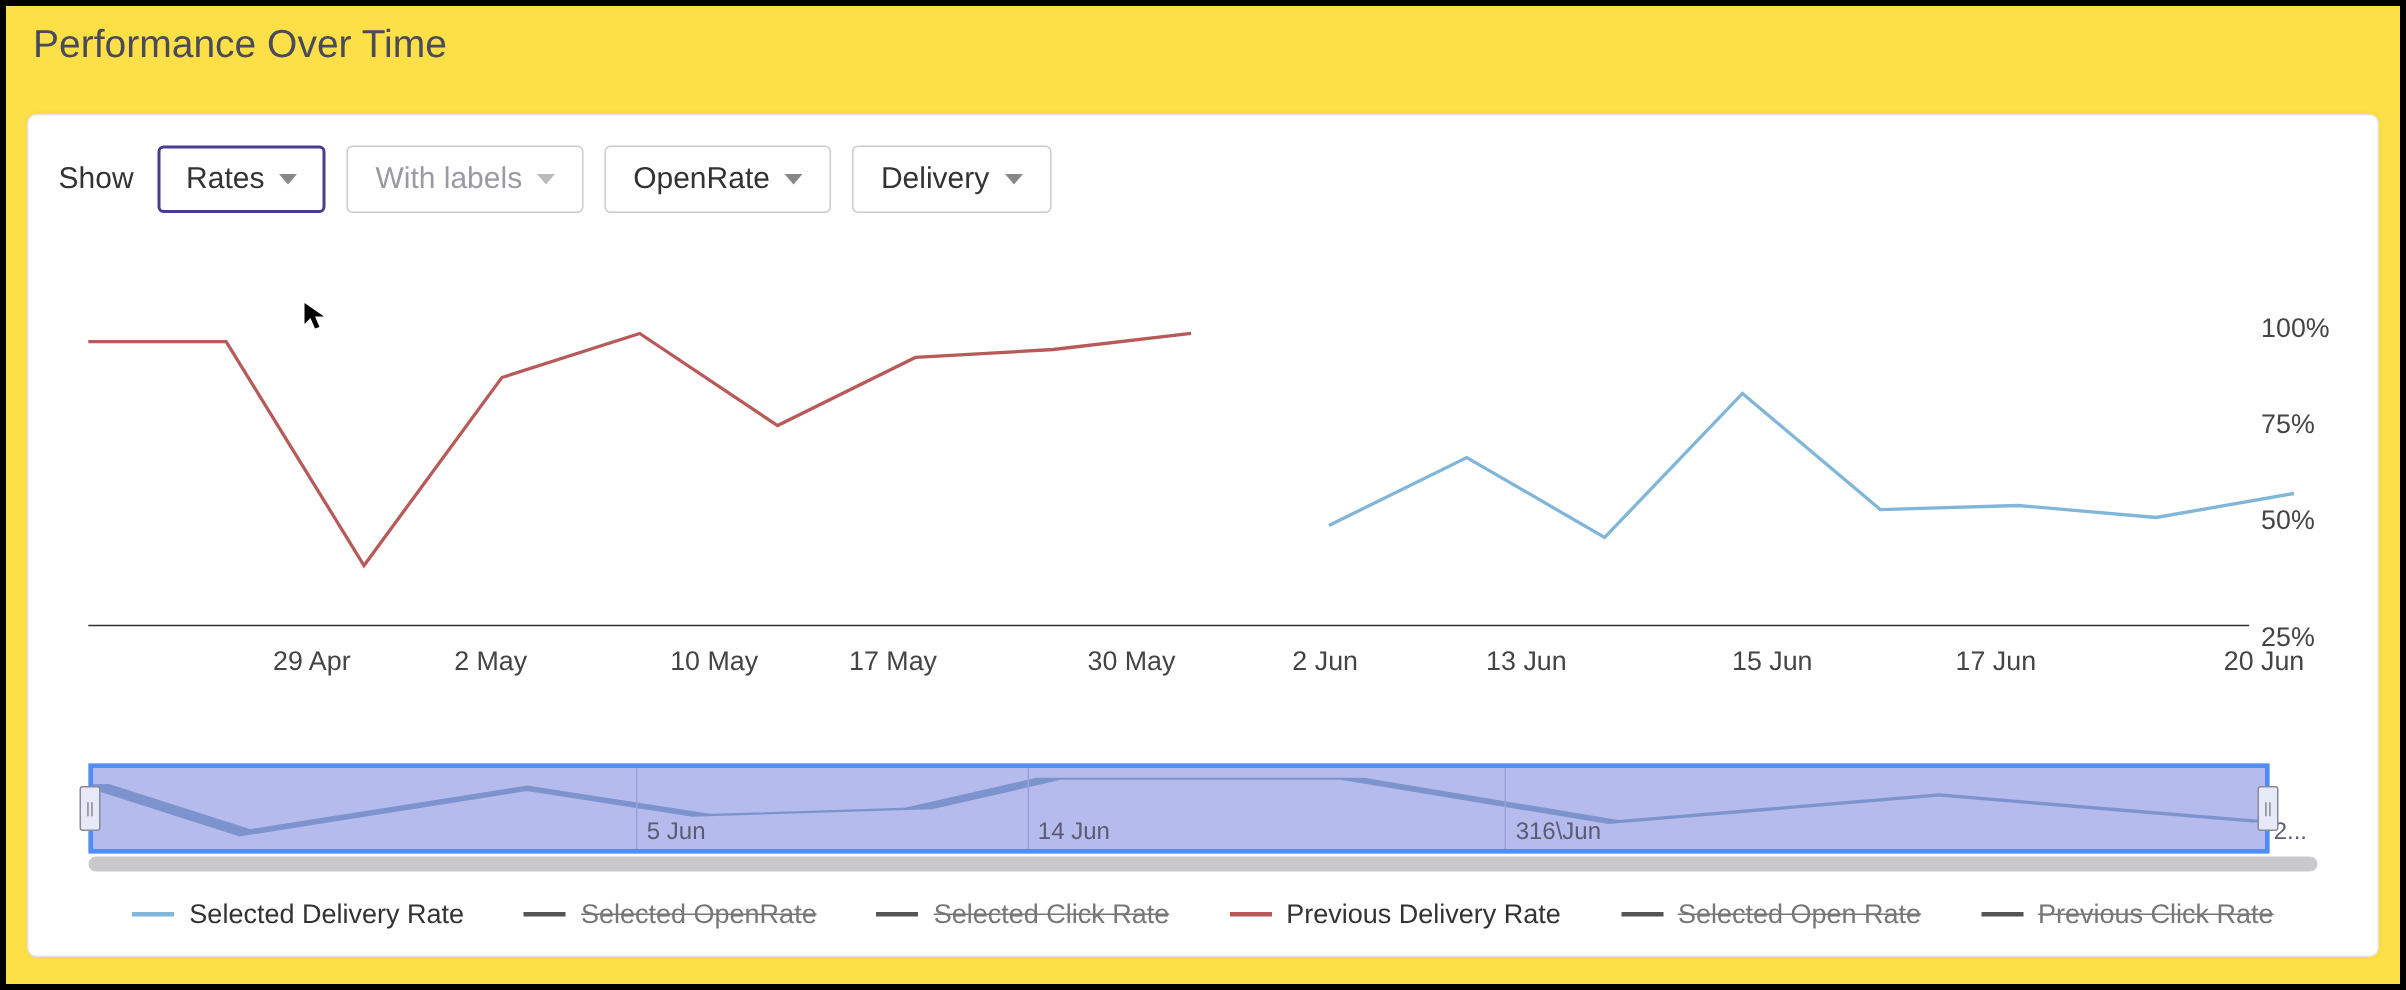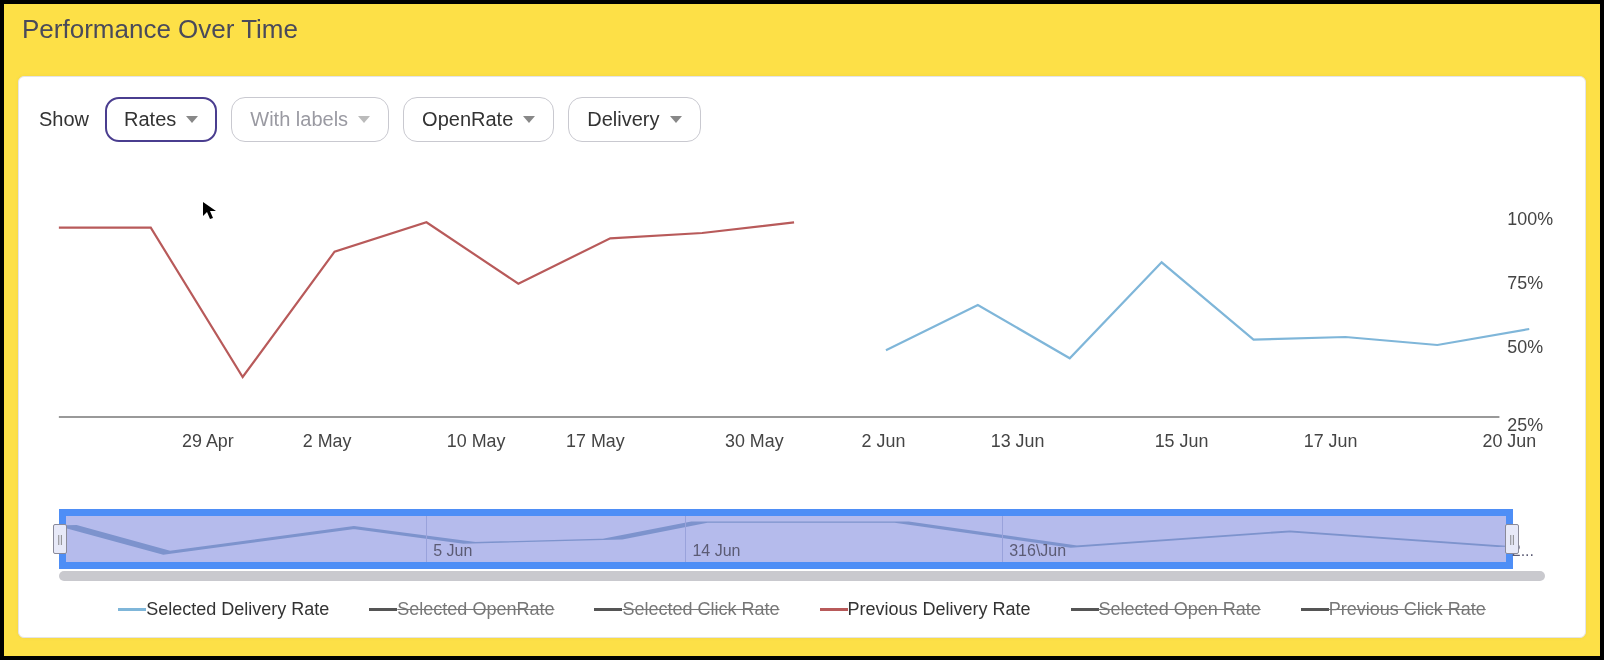--- a/index.html
+++ b/index.html
@@ -44,21 +44,21 @@
     font-size: 20px;
     color: #333;
     margin-right: 2px;
   }
   .drop {
     display: inline-flex;
     align-items: center;
     gap: 10px;
     padding: 10px 18px;
     border: 1px solid #c9c9d0;
-    border-radius: 14px;
+    border-radius: 4px;
     font-size: 20px;
     color: #333;
     background: #fff;
     cursor: pointer;
     user-select: none;
   }
   .drop.active {
     border: 2px solid #4a3d8f;
     padding: 9px 17px;
   }
@@ -98,21 +98,21 @@
     height: 10px;
     background: #c9c9ce;
     border-radius: 5px;
   }
   .brush-sel {
     position: absolute;
     left: 0; right: 32px;
     top: 0; bottom: 0;
     background: #aeb4ea;
     opacity: 0.9;
-    border: 7px solid #3b82f6;
+    border: 3px solid #3b82f6;
   }
   .brush-mini-series { stroke: #6f88c8; stroke-width: 1.5; fill: none; }
   .brush-handle {
     position: absolute;
     top: 50%; transform: translateY(-50%);
     width: 12px; height: 28px;
     background: #e7e9f8;
     border: 1px solid #8a8a99;
     border-radius: 2px;
     cursor: ew-resize;
@@ -132,21 +132,21 @@
   .legend {
     position: absolute;
     left: 0; right: 0;
     top: 522px;
     display: flex;
     justify-content: center;
     gap: 40px;
     font-size: 18px;
     color: #333;
   }
-  .legend-item { display: inline-flex; align-items: center; gap: 0; cursor: pointer; }
+  .legend-item { display: inline-flex; align-items: center; gap: 10px; cursor: pointer; }
   .swatch { width: 28px; height: 3px; display: inline-block; }
   .sw-sel  { background: #7fb6d9; }
   .sw-off  { background: #555; }
   .sw-prev { background: #b85a5a; }
   .off { text-decoration: line-through; color: #777; }
 
   .cursor-arrow {
     position: absolute;
     width: 16px; height: 20px;
     pointer-events: none;

